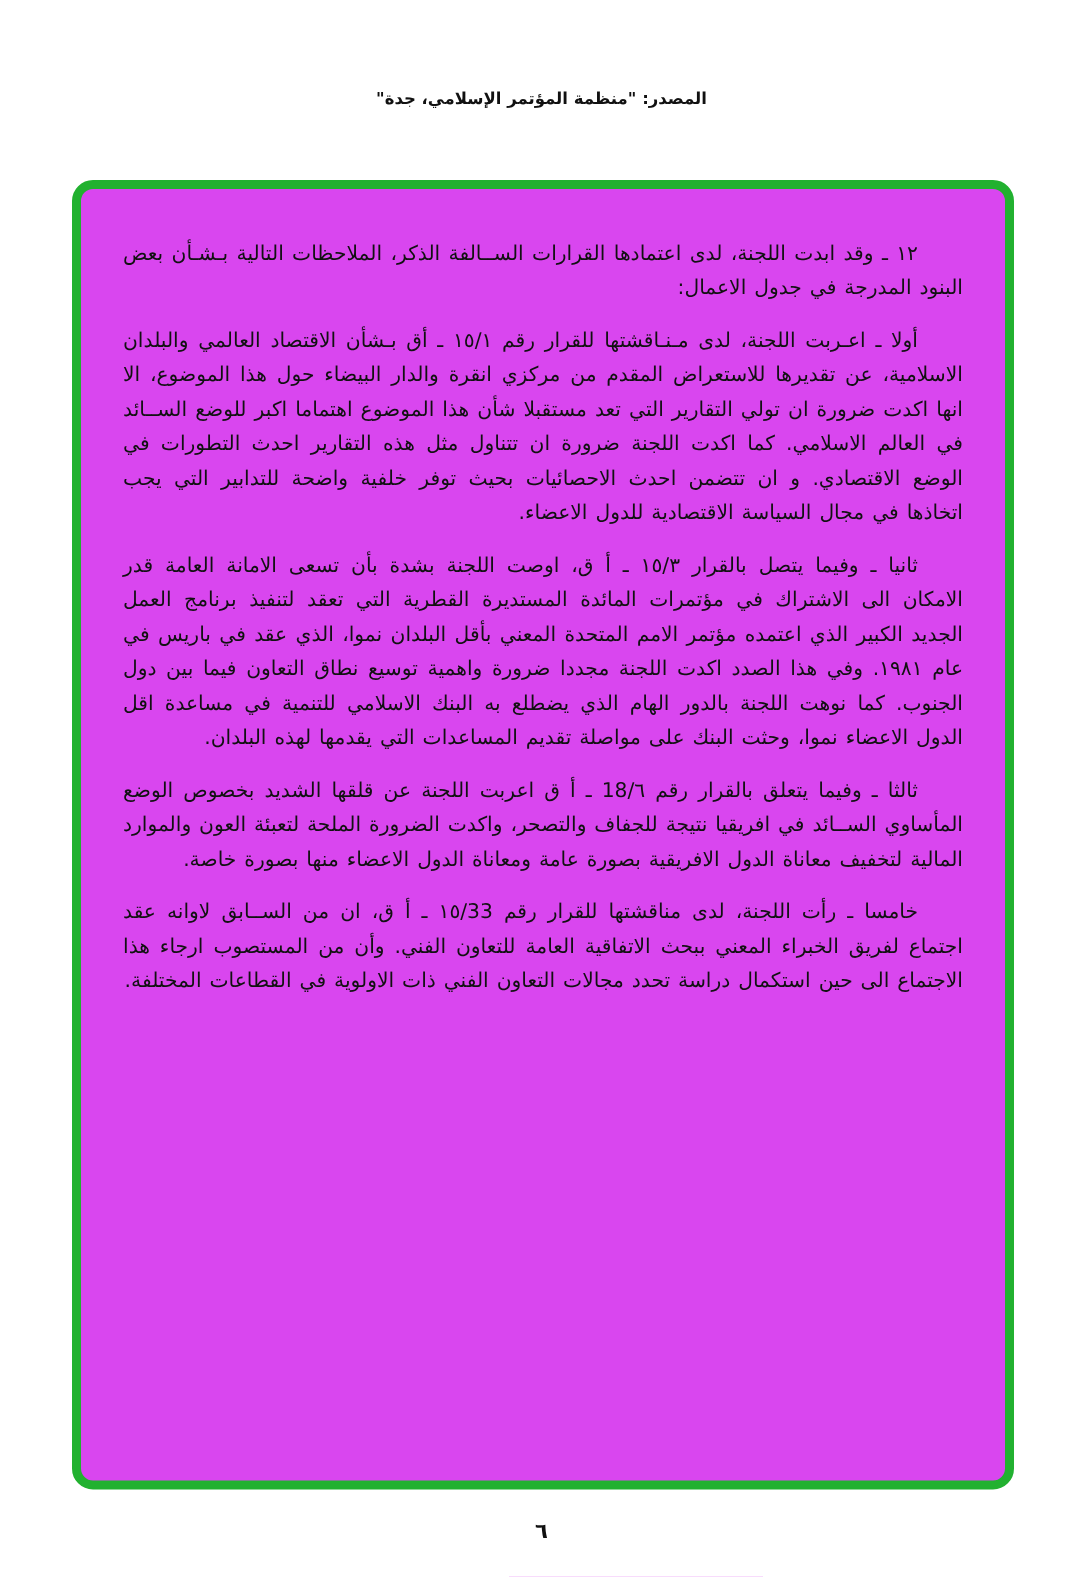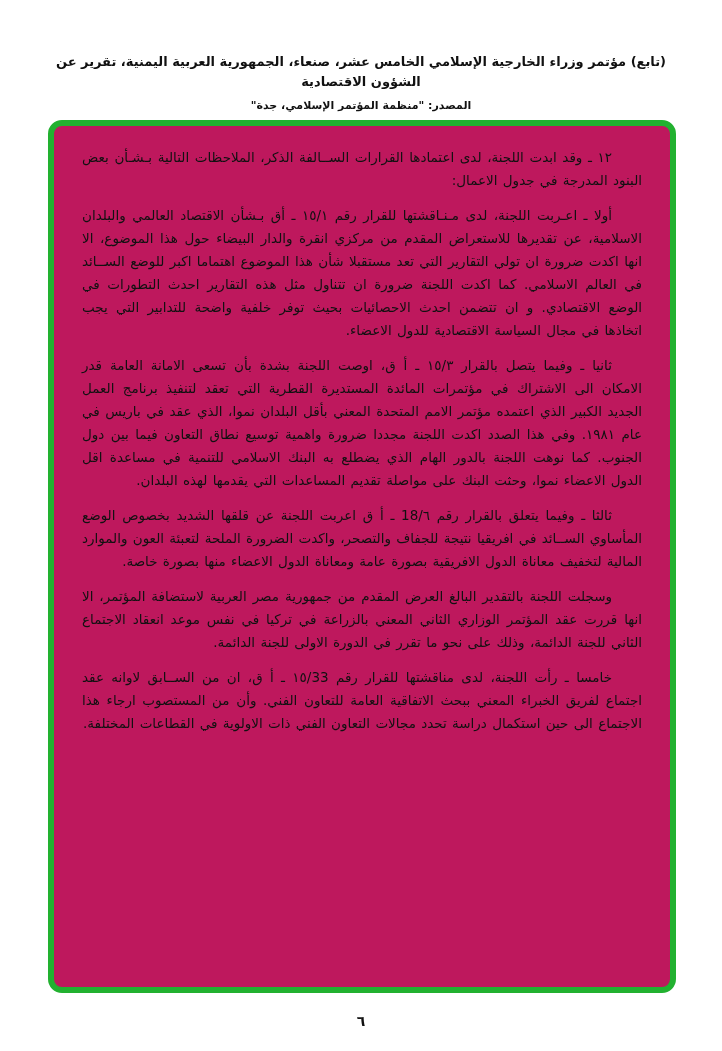--- a/index.html
+++ b/index.html
@@ -38,22 +38,22 @@
   }
   .green-frame {
     position: absolute;
     left: 48px;
     top: 120px;
     width: 628px;
     height: 873px;
     box-sizing: border-box;
     border: 6px solid #22B130;
     border-radius: 14px;
-    background: #be185d;
-    padding: 20px 28px 14px 28px;
+    background: #d946ef;
+    padding: 32px 28px 14px 28px;
     overflow: hidden;
   }
   .body-text {
     direction: rtl;
   }
   .para {
     margin: 0 0 12px 0;
     direction: rtl;
     text-align: justify;
     text-align-last: right;
@@ -74,31 +74,29 @@
     font-weight: bold;
     direction: rtl;
   }
 </style>
 </head>
 <body>
 
 <div class="page">
 
   <header class="doc-header">
-    <div class="title-line">(تابع) مؤتمر وزراء الخارجية الإسلامي الخامس عشر، صنعاء، الجمهورية العربية اليمنية، تقرير عن الشؤون الاقتصادية</div>
     <div class="source-line">المصدر:  "منظمة المؤتمر الإسلامي، جدة"</div>
   </header>
 
   <main class="green-frame">
     <div class="body-text">
       <p class="para">١٢ ـ وقد ابدت اللجنة، لدى اعتمادها القرارات الســالفة الذكر، الملاحظات التالية بـشـأن بعض البنود المدرجة في جدول الاعمال:</p>
       <p class="para">أولا ـ اعـربت اللجنة، لدى مـنـاقشتها للقرار رقم ١٥/١ ـ أق بـشأن الاقتصاد العالمي والبلدان الاسلامية، عن تقديرها للاستعراض المقدم من مركزي انقرة والدار البيضاء حول هذا الموضوع، الا انها اكدت ضرورة ان تولي التقارير التي تعد مستقبلا شأن هذا الموضوع اهتماما اكبر للوضع الســائد في العالم الاسلامي. كما اكدت اللجنة ضرورة ان تتناول مثل هذه التقارير احدث التطورات في الوضع الاقتصادي. و ان تتضمن احدث الاحصائيات بحيث توفر خلفية واضحة للتدابير التي يجب اتخاذها في مجال السياسة الاقتصادية للدول الاعضاء.</p>
       <p class="para">ثانيا ـ وفيما يتصل بالقرار ١٥/٣ ـ أ ق، اوصت اللجنة بشدة بأن تسعى الامانة العامة قدر الامكان الى الاشتراك في مؤتمرات المائدة المستديرة القطرية التي تعقد لتنفيذ برنامج العمل الجديد الكبير الذي اعتمده مؤتمر الامم المتحدة المعني بأقل البلدان نموا، الذي عقد في باريس في عام ١٩٨١. وفي هذا الصدد اكدت اللجنة مجددا ضرورة واهمية توسيع نطاق التعاون فيما بين دول الجنوب. كما نوهت اللجنة بالدور الهام الذي يضطلع به البنك الاسلامي للتنمية في مساعدة اقل الدول الاعضاء نموا، وحثت البنك على مواصلة تقديم المساعدات التي يقدمها لهذه البلدان.</p>
       <p class="para">ثالثا ـ وفيما يتعلق بالقرار رقم 18/٦ ـ أ ق اعربت اللجنة عن قلقها الشديد بخصوص الوضع المأساوي الســائد في افريقيا نتيجة للجفاف والتصحر، واكدت الضرورة الملحة لتعبئة العون والموارد المالية لتخفيف معاناة الدول الافريقية بصورة عامة ومعاناة الدول الاعضاء منها بصورة خاصة.</p>
-      <p class="para">وسجلت اللجنة بالتقدير البالغ العرض المقدم من جمهورية مصر العربية لاستضافة المؤتمر، الا انها قررت عقد المؤتمر الوزاري الثاني المعني بالزراعة في تركيا في نفس موعد انعقاد الاجتماع الثاني للجنة الدائمة، وذلك على نحو ما تقرر في الدورة الاولى للجنة الدائمة.</p>
       <p class="para">خامسا ـ رأت اللجنة، لدى مناقشتها للقرار رقم ١٥/33 ـ أ ق، ان من الســابق لاوانه عقد اجتماع لفريق الخبراء المعني ببحث الاتفاقية العامة للتعاون الفني. وأن من المستصوب ارجاء هذا الاجتماع الى حين استكمال دراسة تحدد مجالات التعاون الفني ذات الاولوية في القطاعات المختلفة.</p>
     </div>
   </main>
 
   <footer class="doc-footer">
     <div class="page-number">٦</div>
   </footer>
 
 </div>
 

